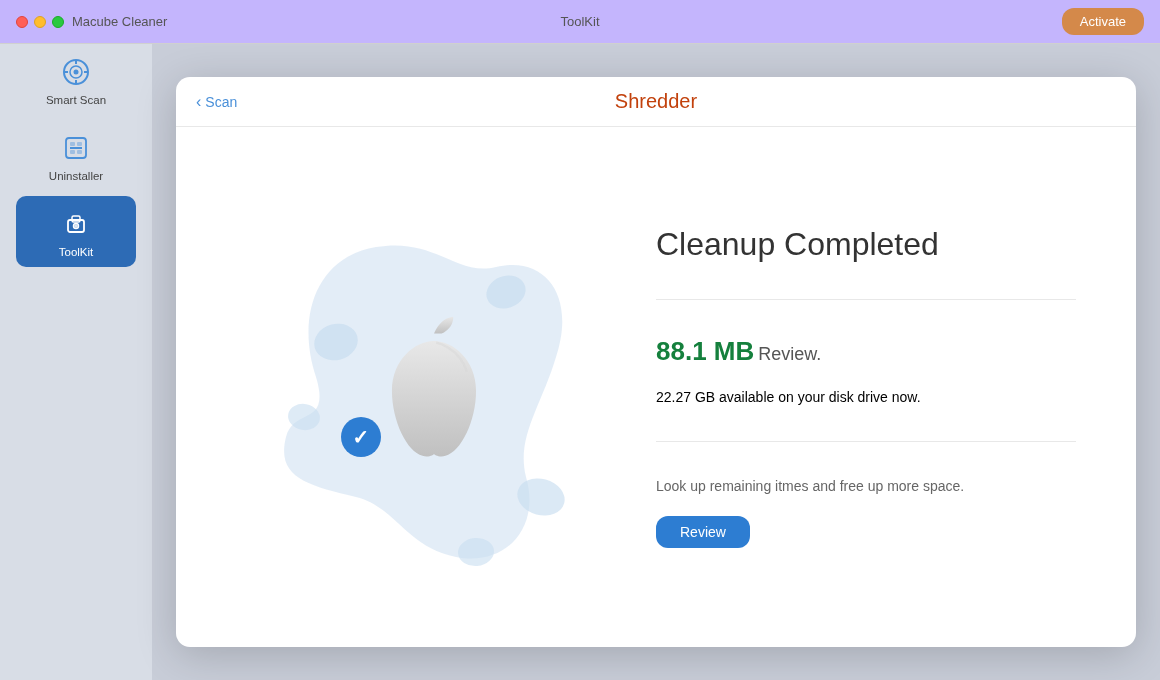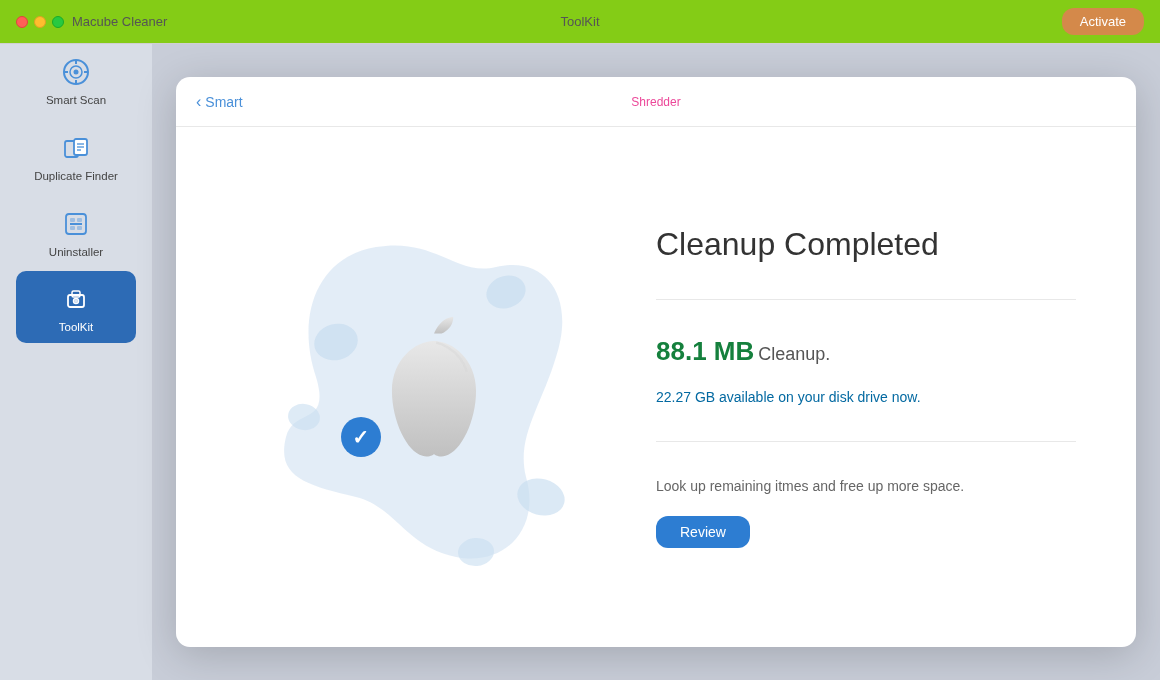--- a/index.html
+++ b/index.html
@@ -9,21 +9,21 @@
       background: #b0b8c8;
       font-family: -apple-system, BlinkMacSystemFont, 'Helvetica Neue', Arial, sans-serif;
       overflow: hidden;
       position: relative;
     }
 
     
     .titlebar {
       width: 100%;
       height: 44px;
-      background: #84cc16;
+      background: #c4b5fd;
       display: flex;
       align-items: center;
       justify-content: space-between;
       padding: 0 16px;
       border-bottom: 1px solid #d0d0d0;
       position: relative;
     }
     .titlebar-left {
       display: flex;
       align-items: center;
@@ -157,23 +157,23 @@
       background: none;
     }
     .back-chevron {
       font-size: 16px;
       color: #4a90d9;
     }
     .modal-title {
       position: absolute;
       left: 50%;
       transform: translateX(-50%);
-      font-size: 12px;
+      font-size: 20px;
       font-weight: 500;
-      color: #ec4899;
+      color: #c2410c;
     }
 
     
     .modal-body {
       flex: 1;
       display: flex;
       align-items: center;
       padding: 20px 60px;
       gap: 60px;
     }
@@ -248,21 +248,21 @@
       display: inline;
     }
     .cleaned-label {
       font-size: 18px;
       color: #555;
       font-weight: 400;
       margin-left: 4px;
     }
     .disk-info {
       font-size: 14px;
-      color: #0369a1;
+      color: #000000;
       margin-top: 6px;
       margin-bottom: 20px;
     }
     .divider2 {
       height: 1px;
       background: #e8e8e8;
       margin-bottom: 20px;
     }
     .look-up-text {
       font-size: 14px;
@@ -313,32 +313,20 @@
           <line x1="16" y1="24" x2="16" y2="28" stroke="#4a90d9" stroke-width="2"></line>
           <line x1="4" y1="16" x2="8" y2="16" stroke="#4a90d9" stroke-width="2"></line>
           <line x1="24" y1="16" x2="28" y2="16" stroke="#4a90d9" stroke-width="2"></line>
           <circle cx="16" cy="16" r="2.5" fill="#4a90d9"></circle>
         </svg>
       </div>
       <span class="sidebar-item-label">Smart Scan</span>
     </div>
 
 
-    <div class="sidebar-item">
-      <div class="sidebar-icon">
-        <svg width="32" height="32" viewBox="0 0 32 32" fill="none">
-          <rect x="5" y="9" width="13" height="16" rx="2" stroke="#4a90d9" stroke-width="1.8" fill="none"></rect>
-          <rect x="14" y="7" width="13" height="16" rx="2" stroke="#4a90d9" stroke-width="1.8" fill="white"></rect>
-          <line x1="17" y1="12" x2="24" y2="12" stroke="#4a90d9" stroke-width="1.3"></line>
-          <line x1="17" y1="15" x2="24" y2="15" stroke="#4a90d9" stroke-width="1.3"></line>
-          <line x1="17" y1="18" x2="21" y2="18" stroke="#4a90d9" stroke-width="1.3"></line>
-        </svg>
-      </div>
-      <span class="sidebar-item-label">Duplicate Finder</span>
-    </div>
 
     <div class="sidebar-item">
       <div class="sidebar-icon">
         <svg width="32" height="32" viewBox="0 0 32 32" fill="none">
           <rect x="6" y="6" width="20" height="20" rx="3" stroke="#4a90d9" stroke-width="1.8" fill="none"></rect>
           <line x1="10" y1="16" x2="22" y2="16" stroke="#4a90d9" stroke-width="2"></line>
           <rect x="10" y="10" width="5" height="4" rx="1" fill="#4a90d9" opacity="0.4"></rect>
           <rect x="17" y="10" width="5" height="4" rx="1" fill="#4a90d9" opacity="0.4"></rect>
           <rect x="10" y="18" width="5" height="4" rx="1" fill="#4a90d9" opacity="0.4"></rect>
           <rect x="17" y="18" width="5" height="4" rx="1" fill="#4a90d9" opacity="0.4"></rect>
@@ -363,21 +351,21 @@
 
   </div>
 
   <div class="content-area">
 
     <div class="modal-card">
 
       <div class="modal-header">
         <button class="back-btn">
           <span class="back-chevron">‹</span>
-          <span>Smart</span>
+          <span>Scan</span>
         </button>
         <div class="modal-title">Shredder</div>
       </div>
 
       <div class="modal-body">
 
         <div class="illustration">
           <div class="blob-container">
             <svg width="360" height="380" viewBox="0 0 360 380" fill="none" xmlns="http://www.w3.org/2000/svg">
 
@@ -408,21 +396,21 @@
           </div>
 
           <div class="check-badge">✓</div>
 
         </div>
 
         <div class="right-content">
           <div class="cleanup-title">Cleanup Completed</div>
           <div class="divider"></div>
           <div>
-            <span class="cleaned-amount">88.1 MB</span><span class="cleaned-label">Cleanup.</span>
+            <span class="cleaned-amount">88.1 MB</span><span class="cleaned-label">Review.</span>
           </div>
           <div class="disk-info">22.27 GB available on your disk drive now.</div>
           <div class="divider2"></div>
           <div class="look-up-text">Look up remaining itmes and free up more space.</div>
           <button class="review-btn">Review</button>
         </div>
 
       </div>
     </div>
 

